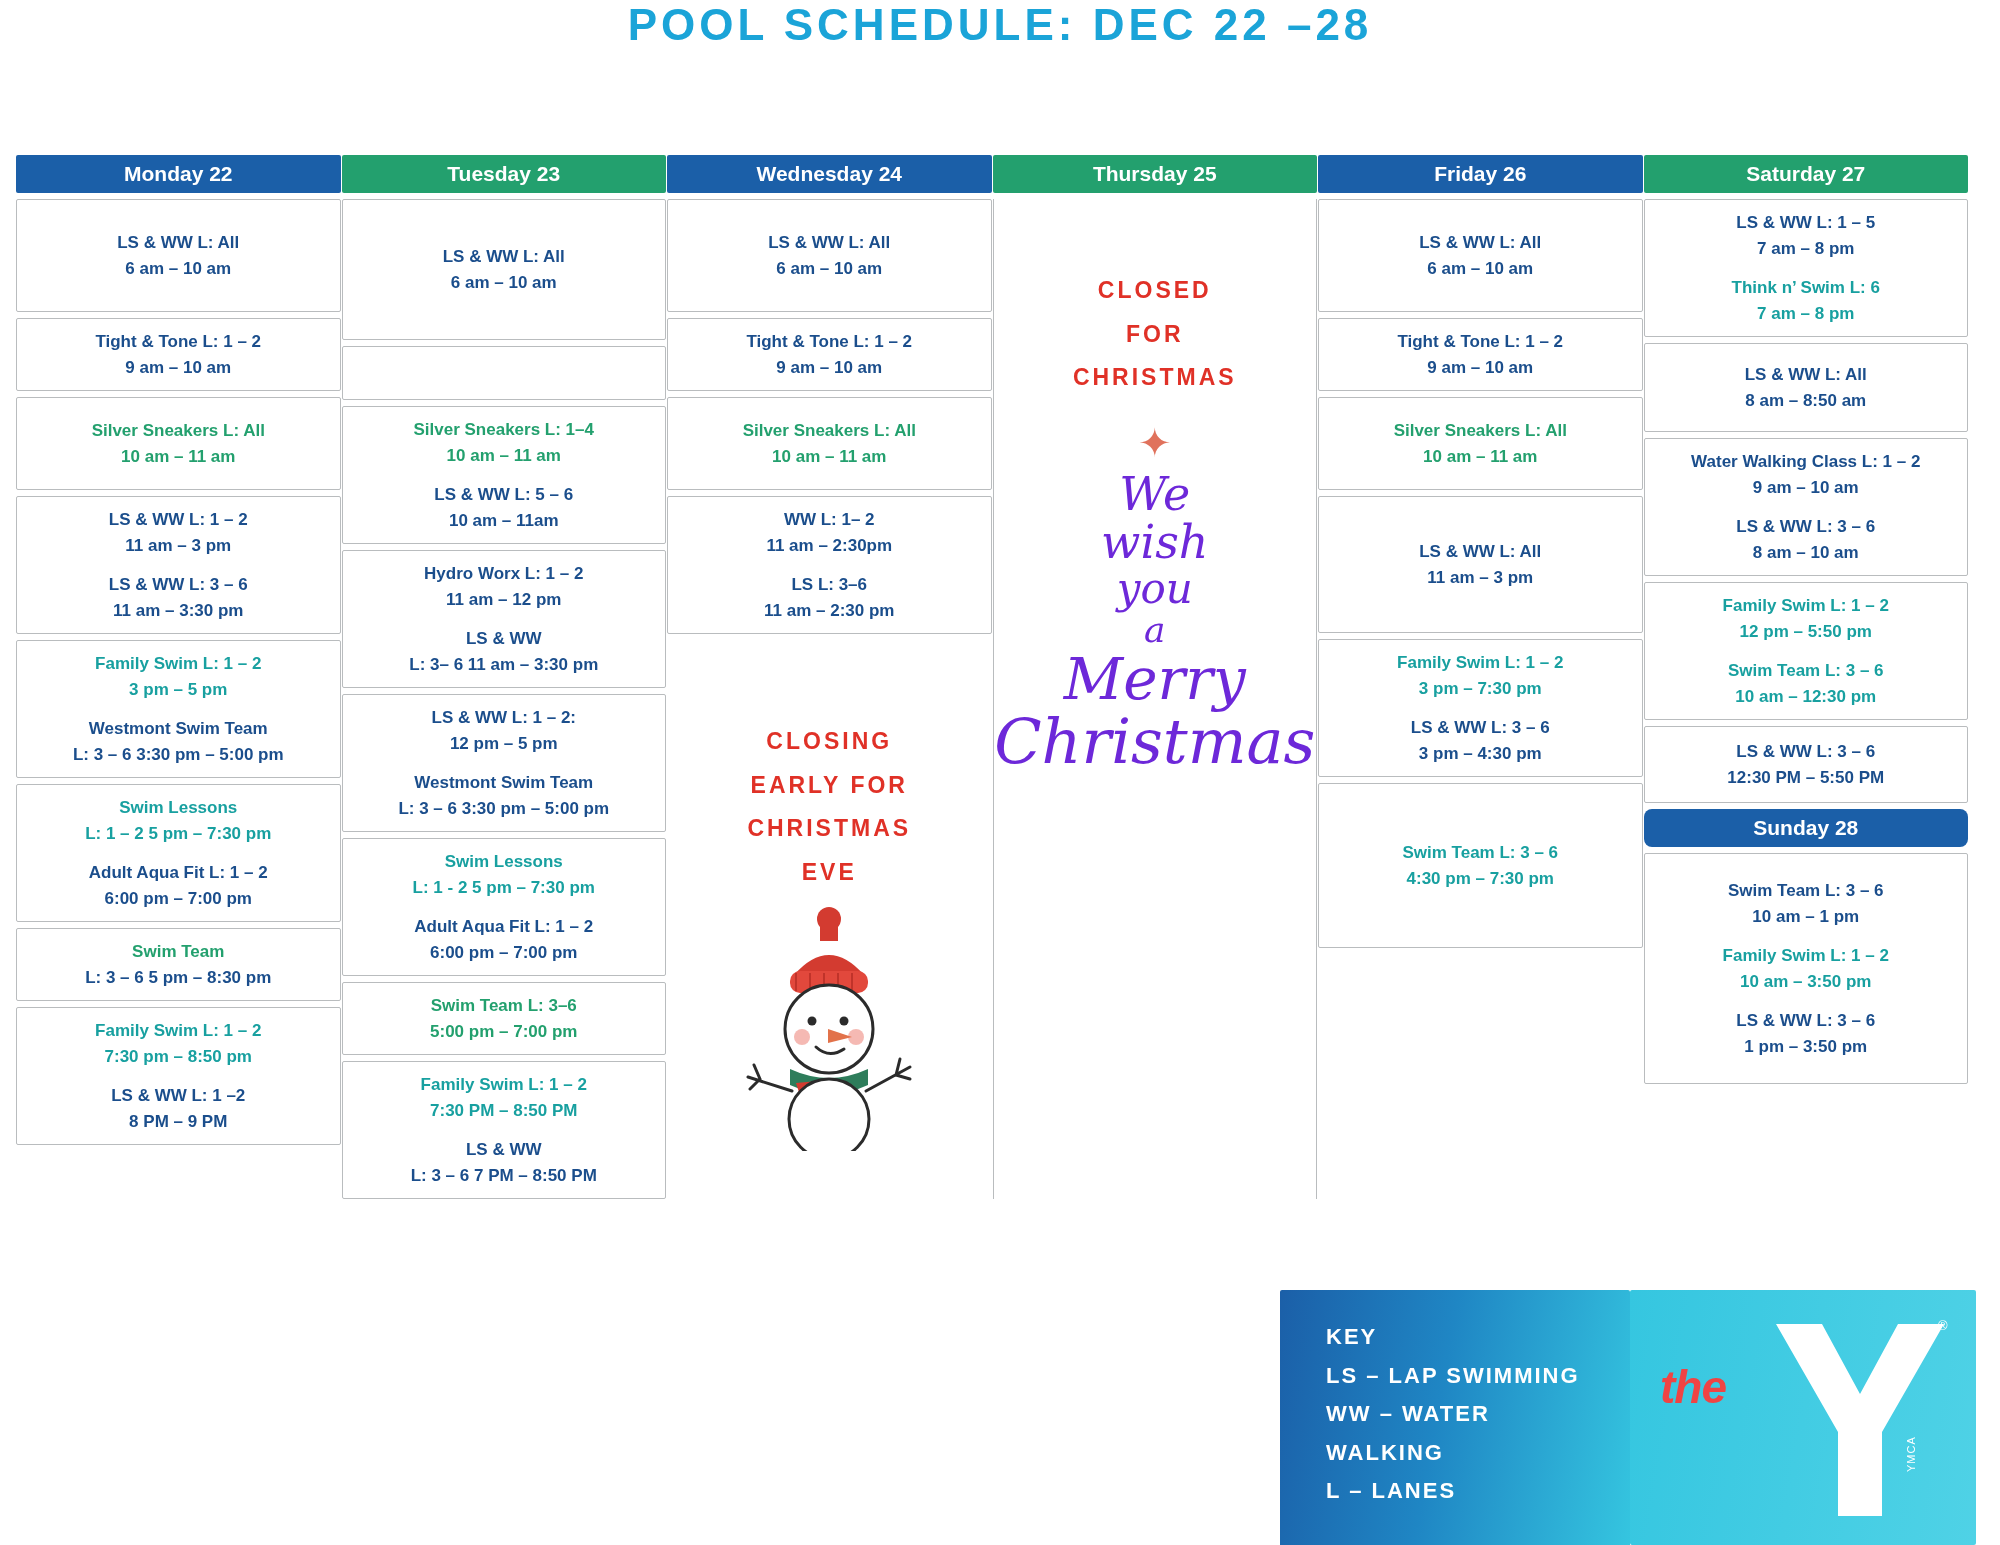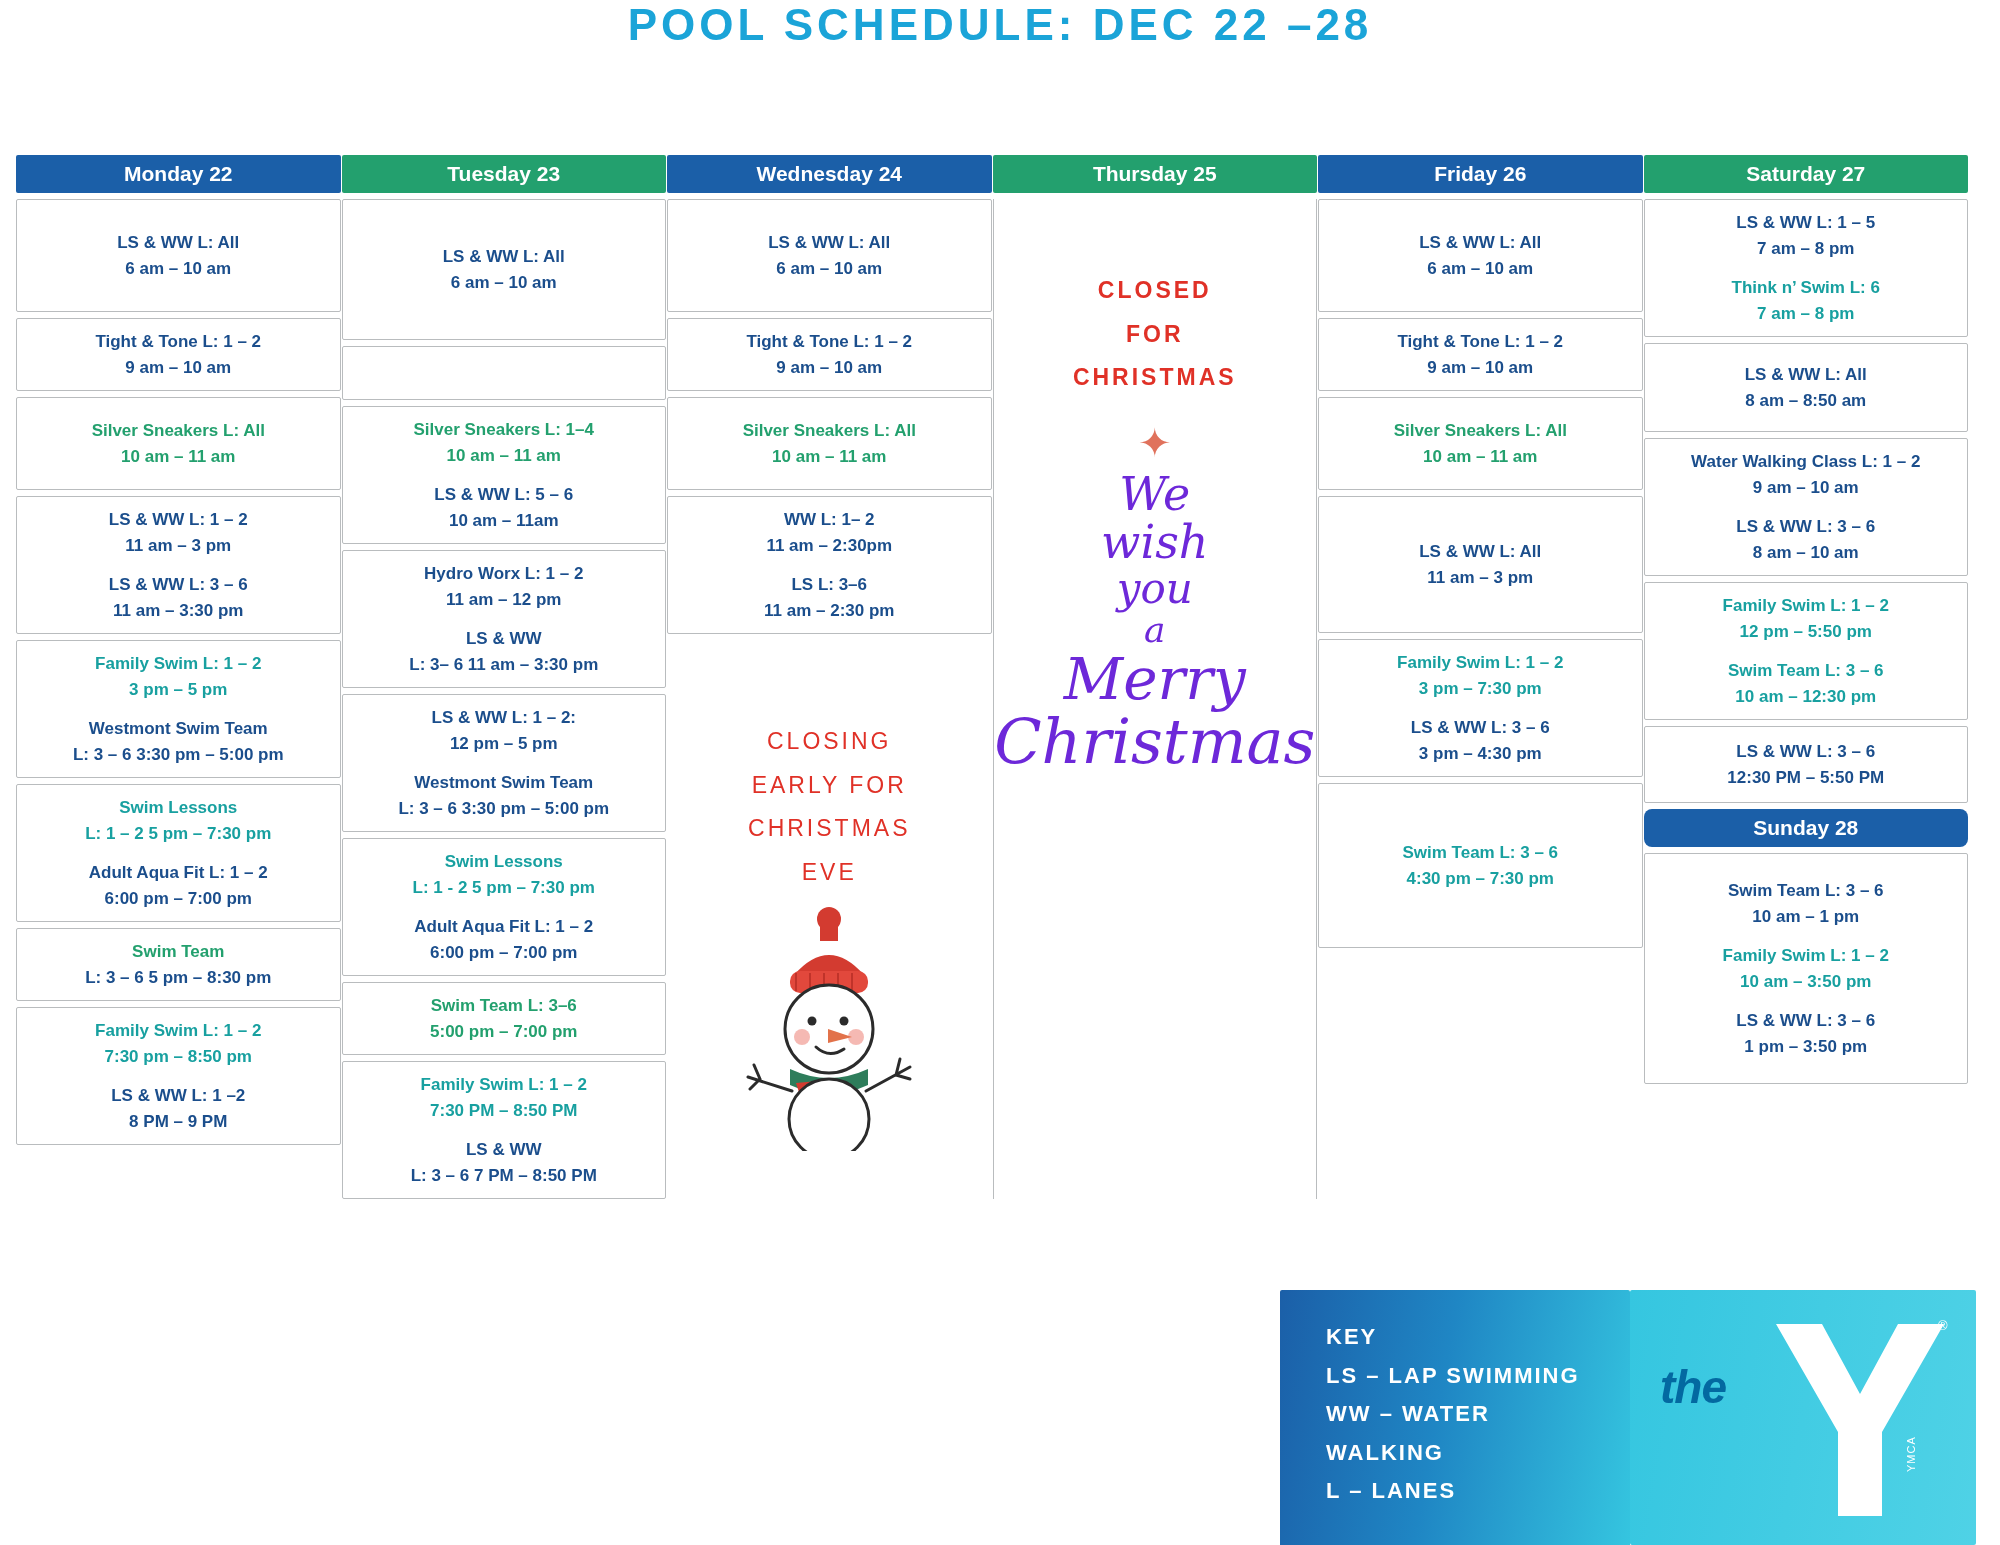--- a/index.html
+++ b/index.html
@@ -107,21 +107,21 @@
   .star {
     color: #E0725C;
     font-size: 40px;
     display: block;
     margin-bottom: 4px;
   }
   .closing-early {
     color: #E03127;
     font-size: 23px;
     letter-spacing: 3px;
-    font-weight: normal;
+    font-weight: bold;
     line-height: 1.9;
     text-align: center;
     padding-top: 86px;
   }
   .snowman { text-align: center; margin-top: 6px; }
 
   .sunday-head {
     height: 38px;
     line-height: 38px;
     text-align: center;
@@ -149,21 +149,21 @@
   .keybox2 {
     position: absolute;
     left: 1630px; top: 1290px;
     width: 346px; height: 255px;
     background: linear-gradient(100deg, #35c6e0 0%, #4fd2e6 100%);
     border-radius: 2px;
   }
   .the-y {
     position: absolute;
     left: 1660px; top: 1360px;
-    color: #0369a1;
+    color: #ef4444;
     font-size: 46px;
     font-weight: bold;
     font-style: italic;
     letter-spacing: -1px;
   }
   .ylogo {
     position: absolute;
     left: 1770px; top: 1320px;
   }
   .ymca-tag {

